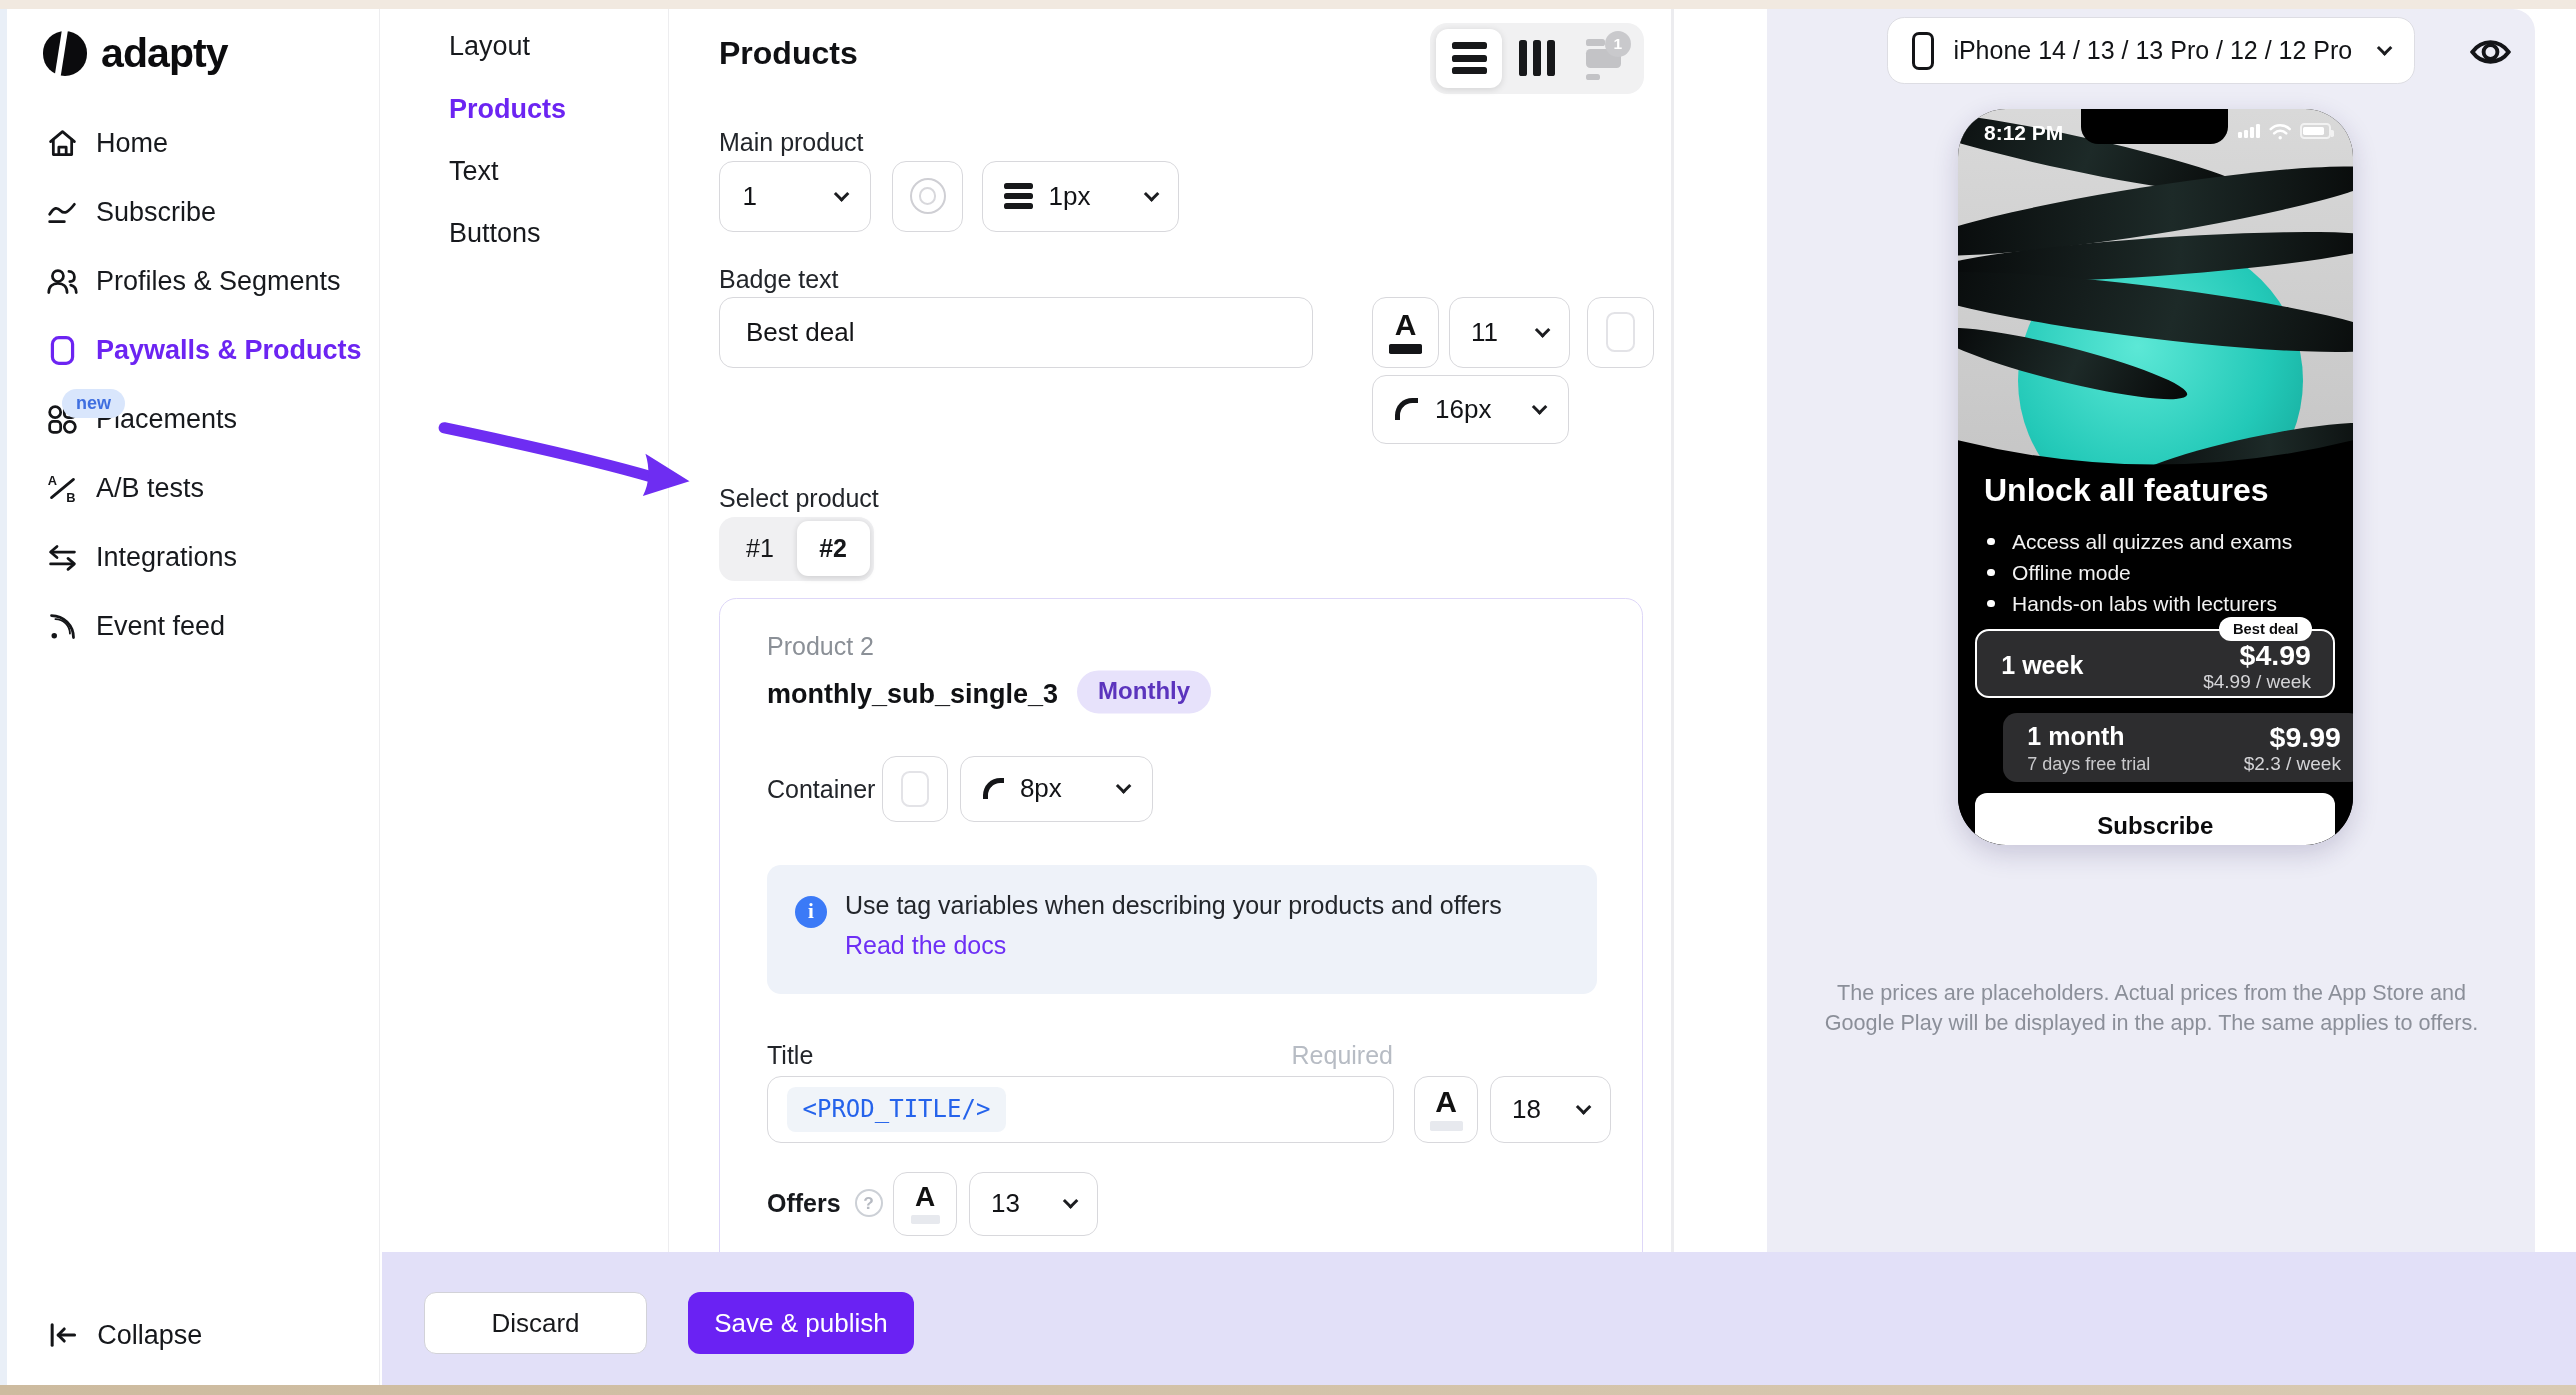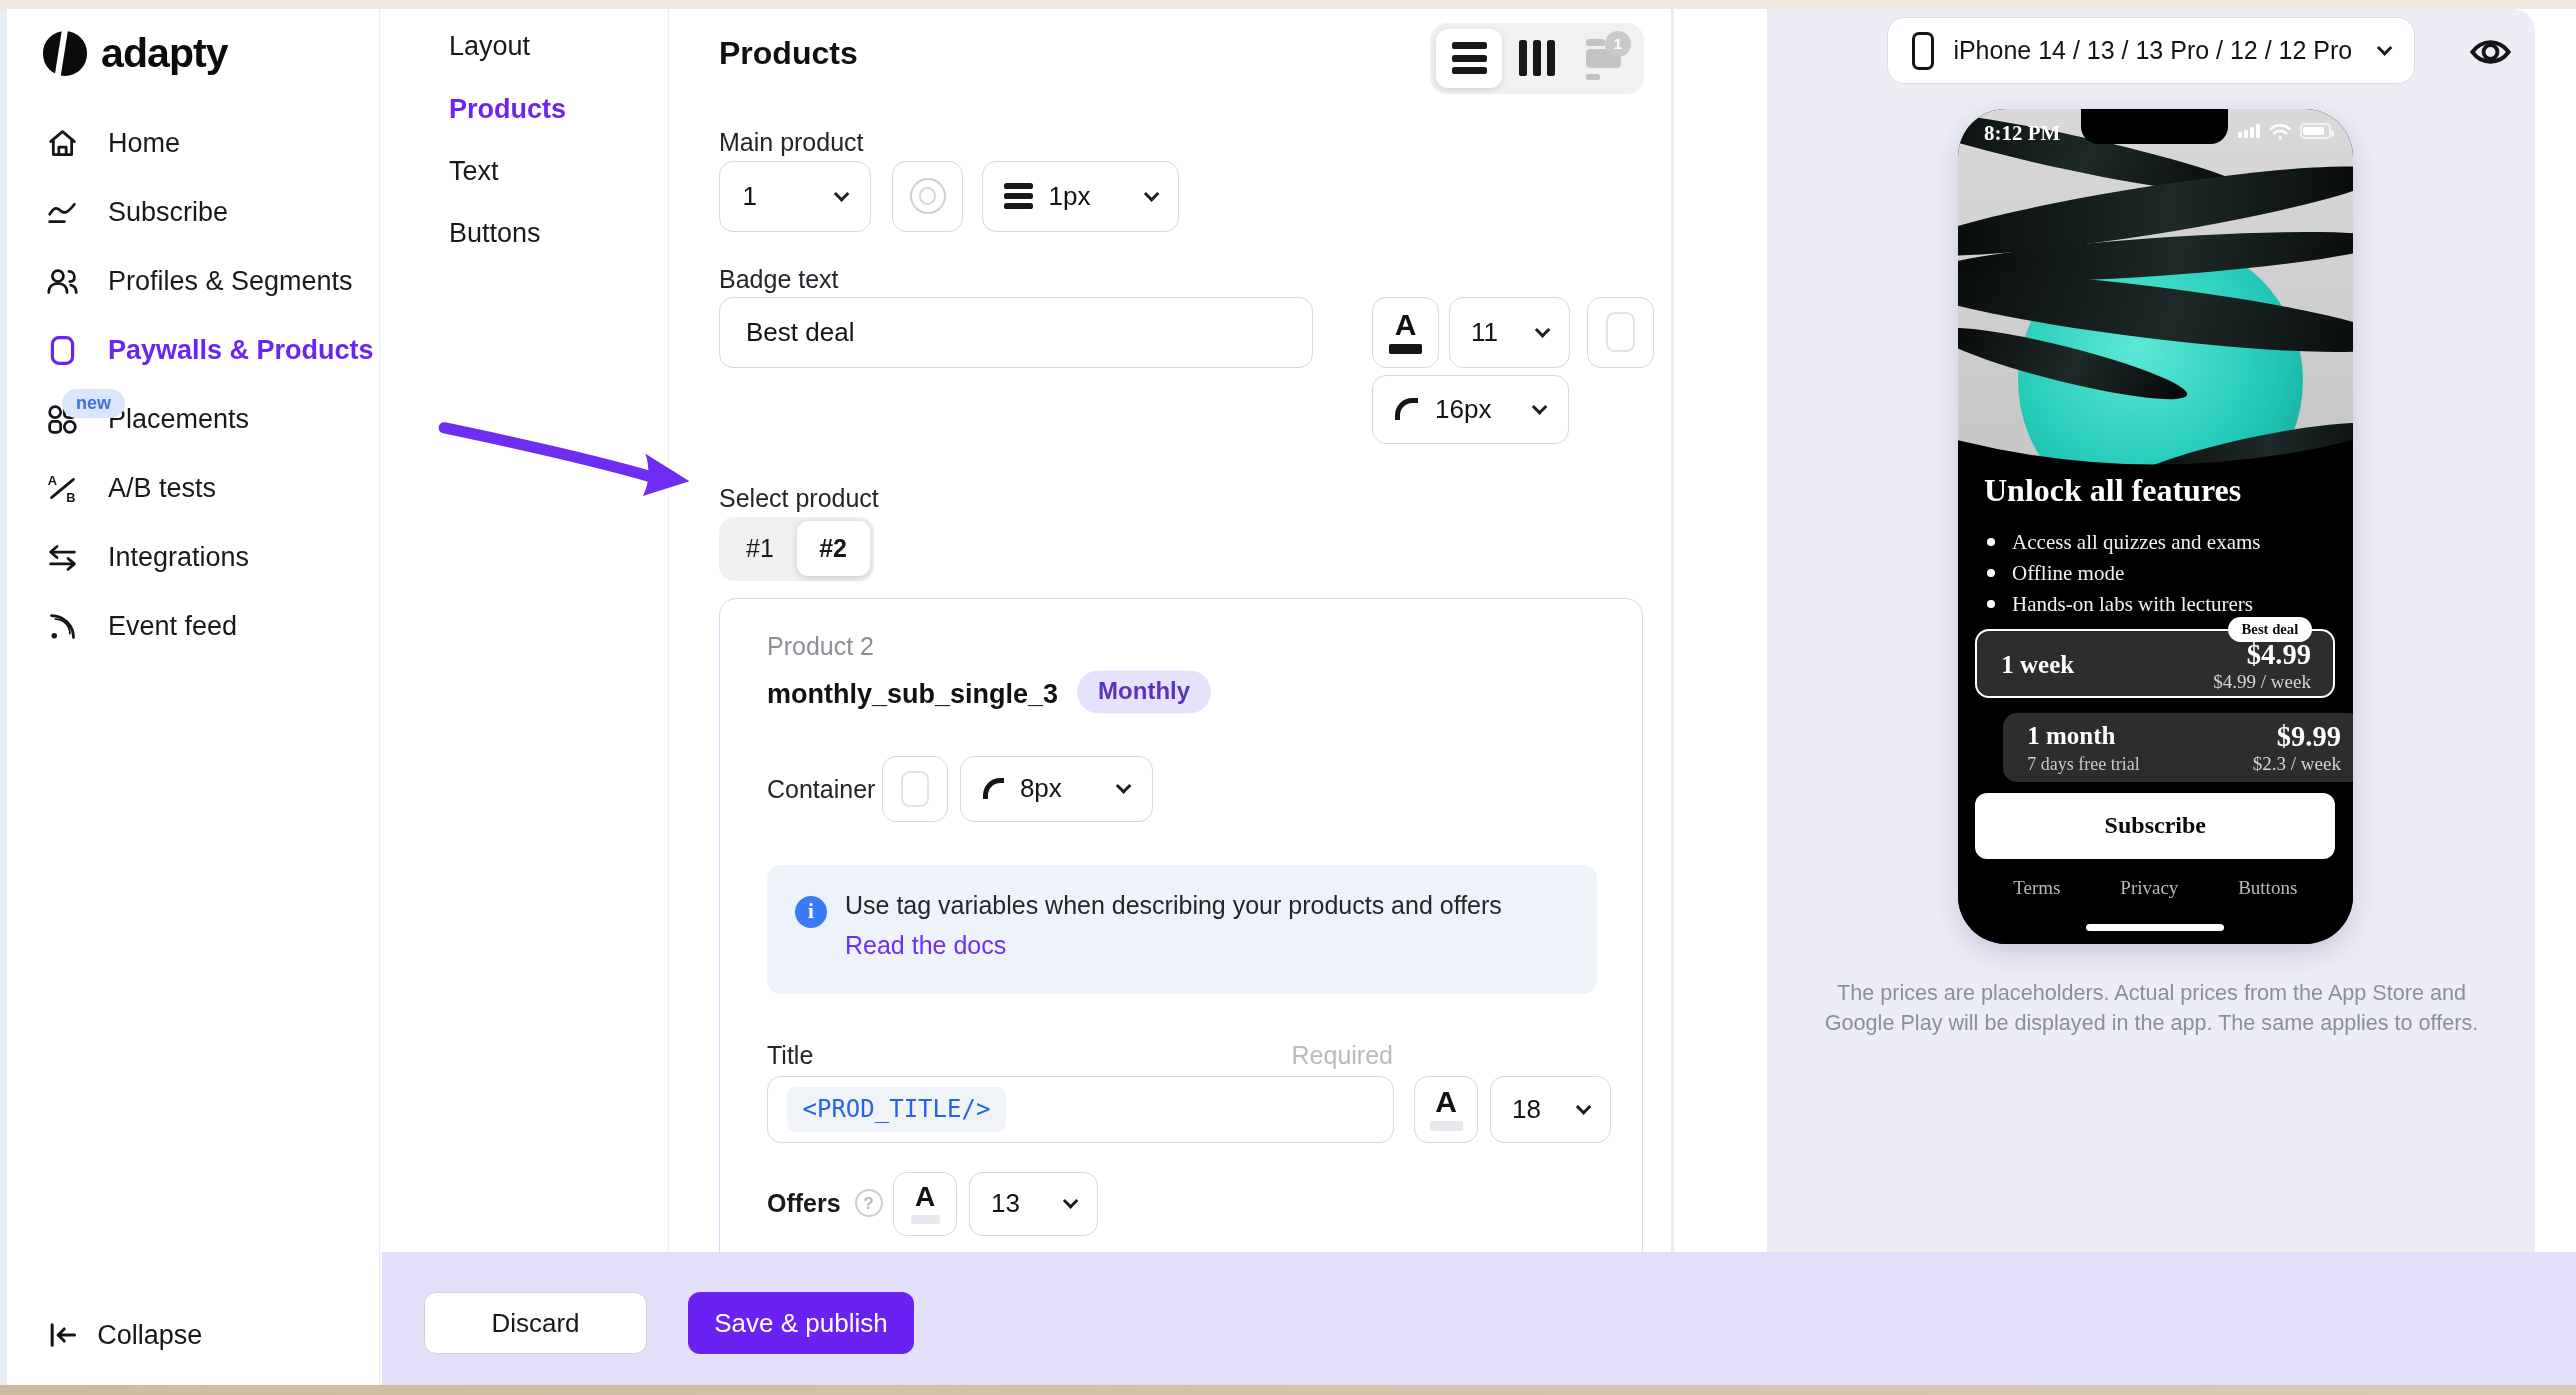--- a/index.html
+++ b/index.html
@@ -13,21 +13,21 @@
   .chrome-left { left:0; top:8.6px; width:7px; height:1376px; background:#e9eff7; z-index:60; }
   .chrome-right { left:2535px; top:8.6px; width:41px; height:1243px; background:#ffffff; z-index:1; }
 
   
   .sidebar { left:0; top:8.6px; width:380px; height:1376px; background:#fff; border-right:1.7px solid #ededef; z-index:5; }
   .logo-row { position:absolute; left:41px; top:21px; display:flex; align-items:center; gap:12px; }
   .logo-mark { position:relative; width:48px; height:48px; }
   .logo-circle { position:absolute; inset:1.7px; background:#0b0b0d; border-radius:50%; }
   .logo-slit { position:absolute; left:17.3px; top:-1.7px; width:6px; height:54px; background:#fff; transform:rotate(9deg); }
   .logo-word { font-size:41px; font-weight:700; letter-spacing:-0.9px; color:#0c0c0e; }
-  .nav-item { position:absolute; left:0; width:380px; height:62px; display:flex; align-items:center; gap:28px; padding-left:45px; cursor:pointer; }
+  .nav-item { position:absolute; left:0; width:380px; height:62px; display:flex; align-items:center; gap:16px; padding-left:45px; cursor:pointer; }
   .nav-item .lbl { font-size:27px; color:#17191d; }
   .nav-item.active .lbl { color:#6c24f2; font-weight:600; }
   .nav-ico { width:35px; height:35px; flex:0 0 35px; display:flex; align-items:center; justify-content:center; }
   .new-badge { position:absolute; left:62px; top:380px; background:#d9e6fc; color:#3f6fe0; font-size:18px; font-weight:600; padding:4.3px 14px; border-radius:862px; z-index:6; }
   .collapse-row { position:absolute; left:45px; top:1309px; display:flex; align-items:center; gap:17.3px; cursor:pointer; }
   .collapse-row .lbl { font-size:27px; color:#15171b; }
 
   
   .subnav { left:382px; top:8.6px; width:287px; height:1243px; background:#fff; border-right:1.7px solid #ededef; z-index:4; }
   .subnav-item { position:absolute; left:67px; font-size:27px; color:#17191d; cursor:pointer; }
@@ -85,21 +85,21 @@
   .btn-discard { position:absolute; left:42px; top:40px; width:223px; height:62px; background:#fff; border:1.7px solid #d2d2d8; border-radius:12px; font-size:26px; color:#17181b; display:flex; align-items:center; justify-content:center; cursor:pointer; }
   .btn-save { position:absolute; left:306px; top:40px; width:226px; height:62px; background:#6a22f3; border-radius:12px; font-size:26px; color:#fff; display:flex; align-items:center; justify-content:center; cursor:pointer; }
 
   
   .preview { left:1767px; top:8.6px; width:768px; height:1243px; background:#ededf6; border-top-right-radius:22.4px; z-index:2; }
   .device-pill { position:absolute; left:120px; top:8.6px; width:528px; height:67px; background:#fff; border:1.7px solid #dddde3; border-radius:17.3px; display:flex; align-items:center; padding:0 24px; gap:19px; cursor:pointer; }
   .device-pill .lbl { font-size:25px; color:#121316; flex:1; }
   .phone-glyph { width:22.4px; height:38px; border:3.5px solid #131417; border-radius:7px; }
   .eye-wrap { position:absolute; left:701px; top:21px; width:45px; height:45px; display:flex; align-items:center; justify-content:center; cursor:pointer; }
 
-  .phone { position:absolute; left:191px; top:100px; width:395px; height:835px; background:#000; border-radius:48px; overflow:hidden; box-shadow:0 8.6px 26px rgba(40,30,90,.18);font-family:Liberation Serif, serif; }
+  .phone { position:absolute; left:191px; top:100px; width:395px; height:736px; background:#000; border-radius:48px; overflow:hidden; box-shadow:0 8.6px 26px rgba(40,30,90,.18); }
   .hero { position:absolute; left:0; top:0; width:395px; height:483px; background:linear-gradient(180deg,#d9d9d9,#c7c7c7 70%,#bdbdbd); overflow:hidden; }
   .sphere { position:absolute; left:60px; top:129px; width:285px; height:285px; border-radius:50%; background:radial-gradient(circle at 42% 38%, #5ce8d6, #23c9b8 55%, #119f92 95%); }
   .ribbon { position:absolute; background:linear-gradient(100deg,#050607,#1d2a28 55%,#060707); border-radius:50%; }
   .r1 { left:-52px; top:78px; width:483px; height:48px; transform:rotate(-9deg); }
   .r2 { left:-35px; top:129px; width:466px; height:38px; transform:rotate(-4deg); }
   .r3 { left:-60px; top:177px; width:501px; height:52px; transform:rotate(7deg); }
   .r4 { left:-26px; top:237px; width:259px; height:35px; transform:rotate(14deg); }
   .r5 { left:155px; top:328px; width:285px; height:45px; transform:rotate(-12deg); }
   .r6 { left:199px; top:380px; width:224px; height:35px; transform:rotate(6deg); }
   .r7 { left:-69px; top:26px; width:363px; height:35px; transform:rotate(12deg); }

